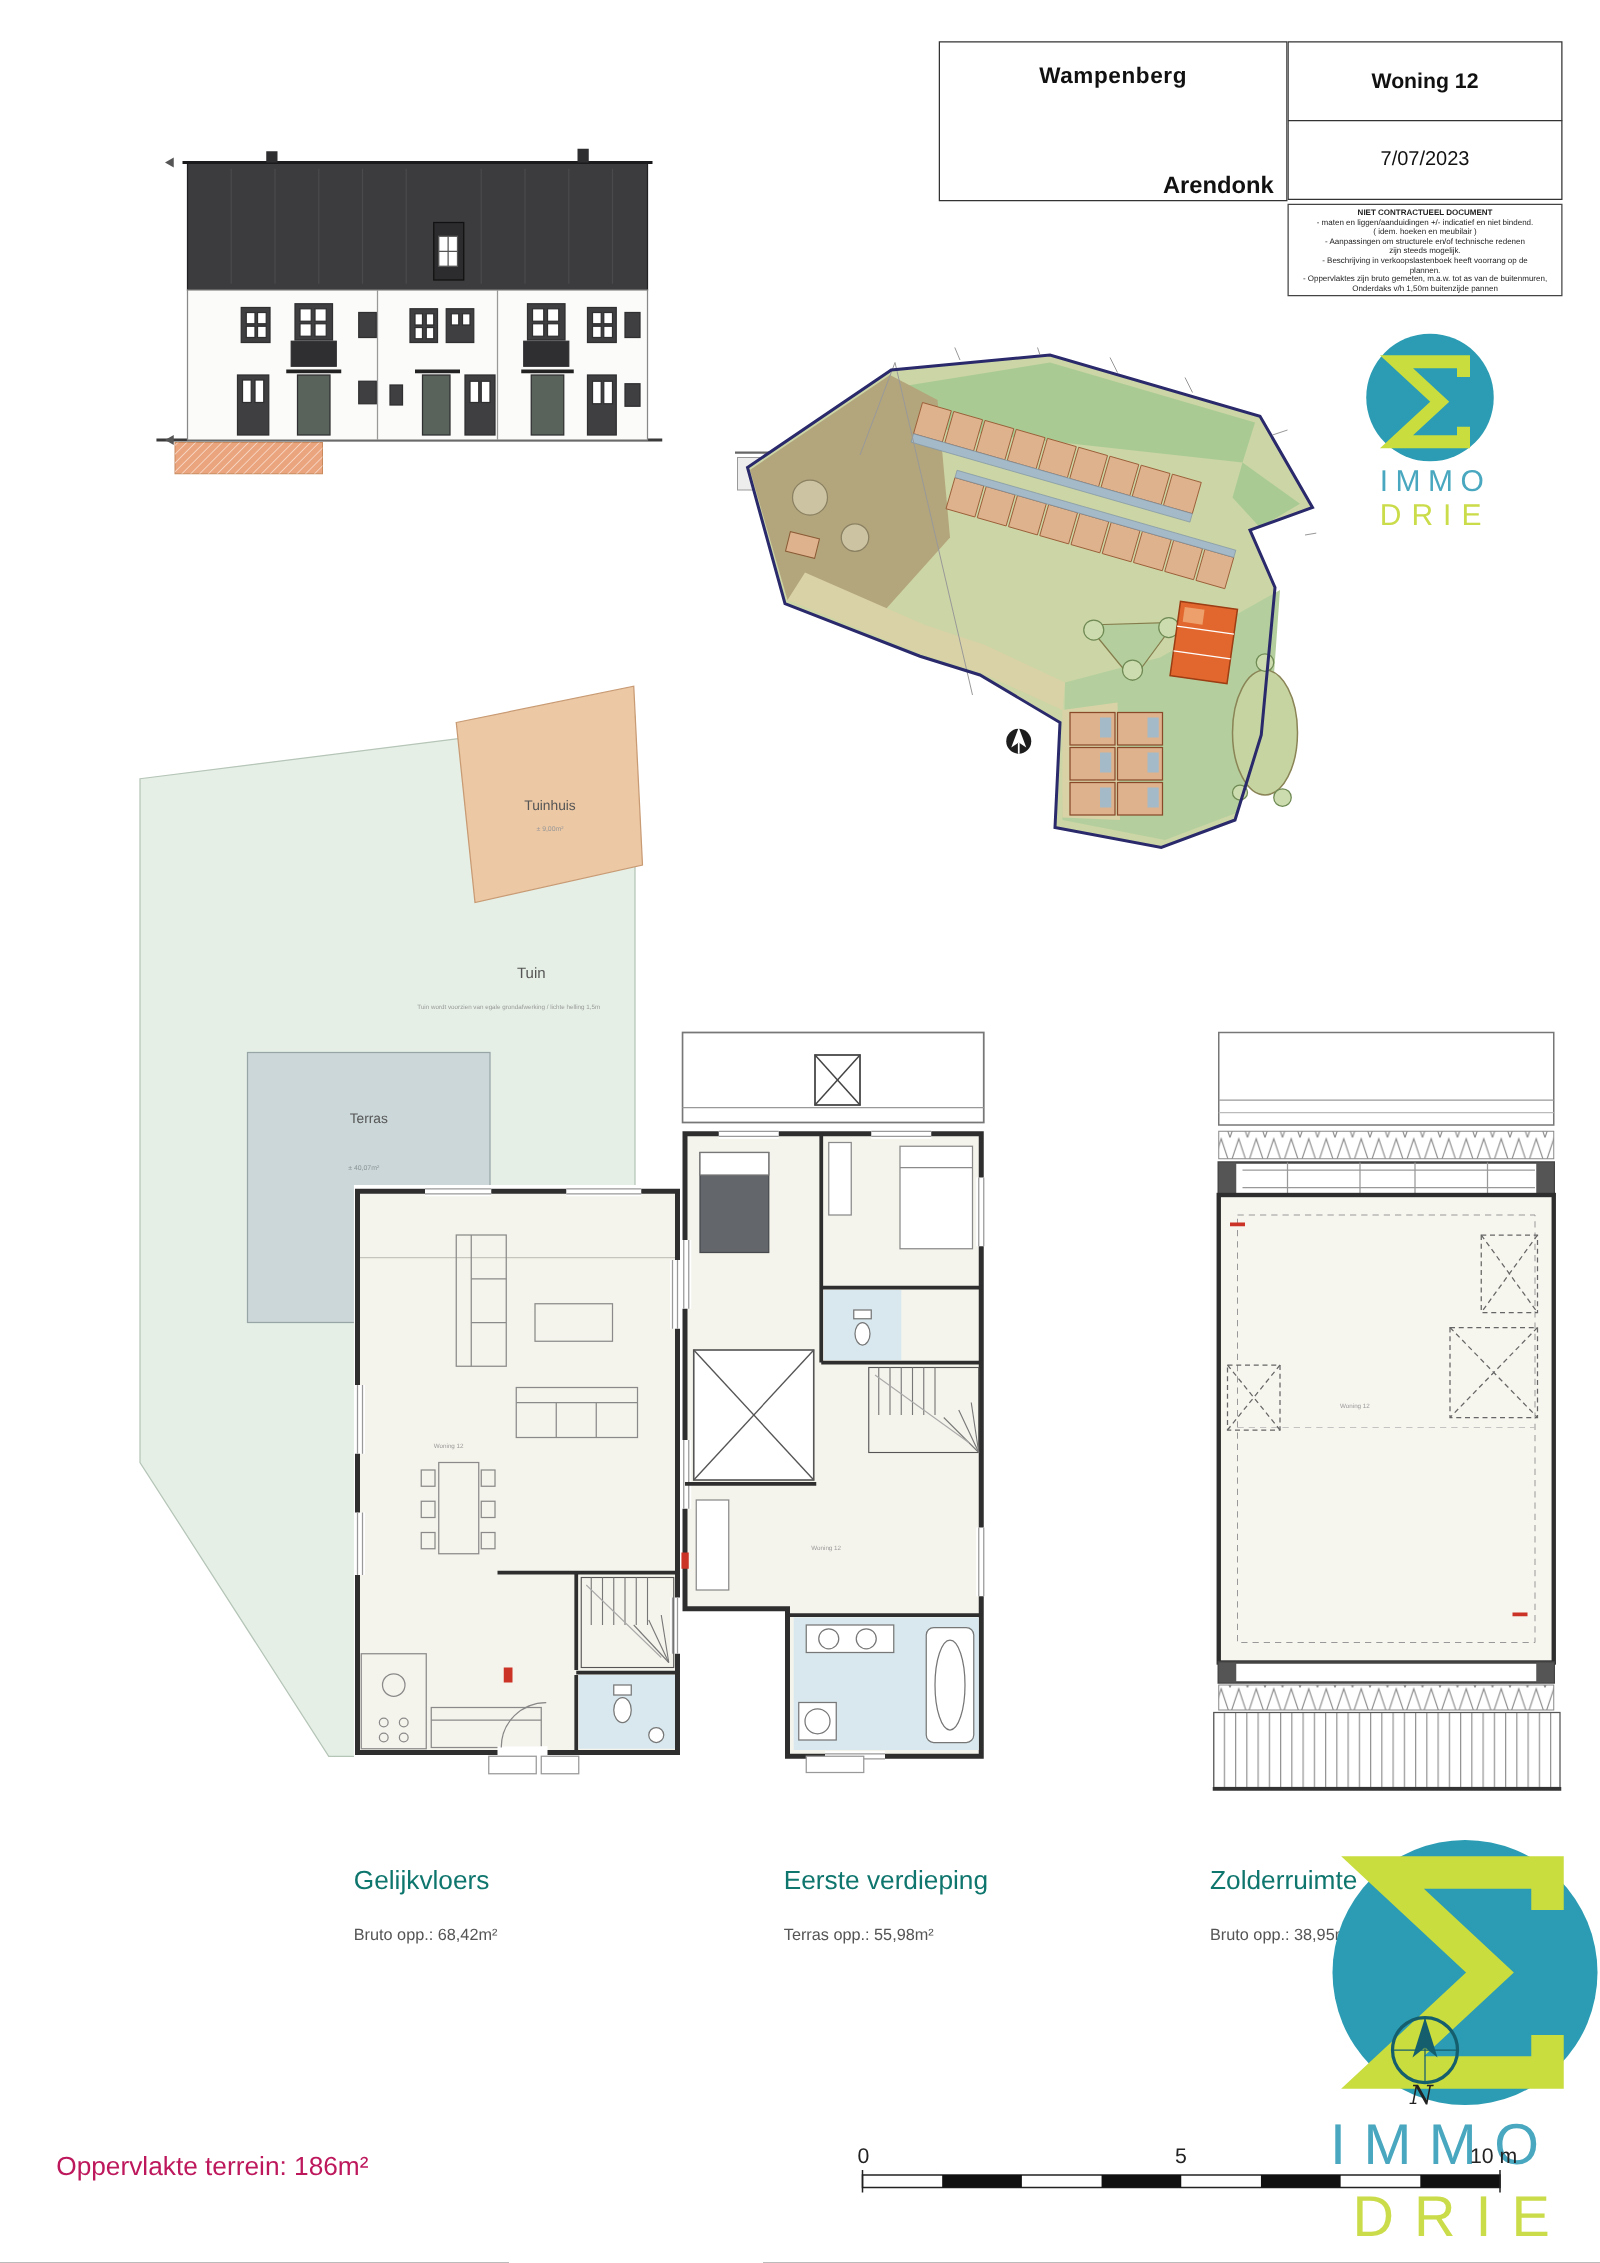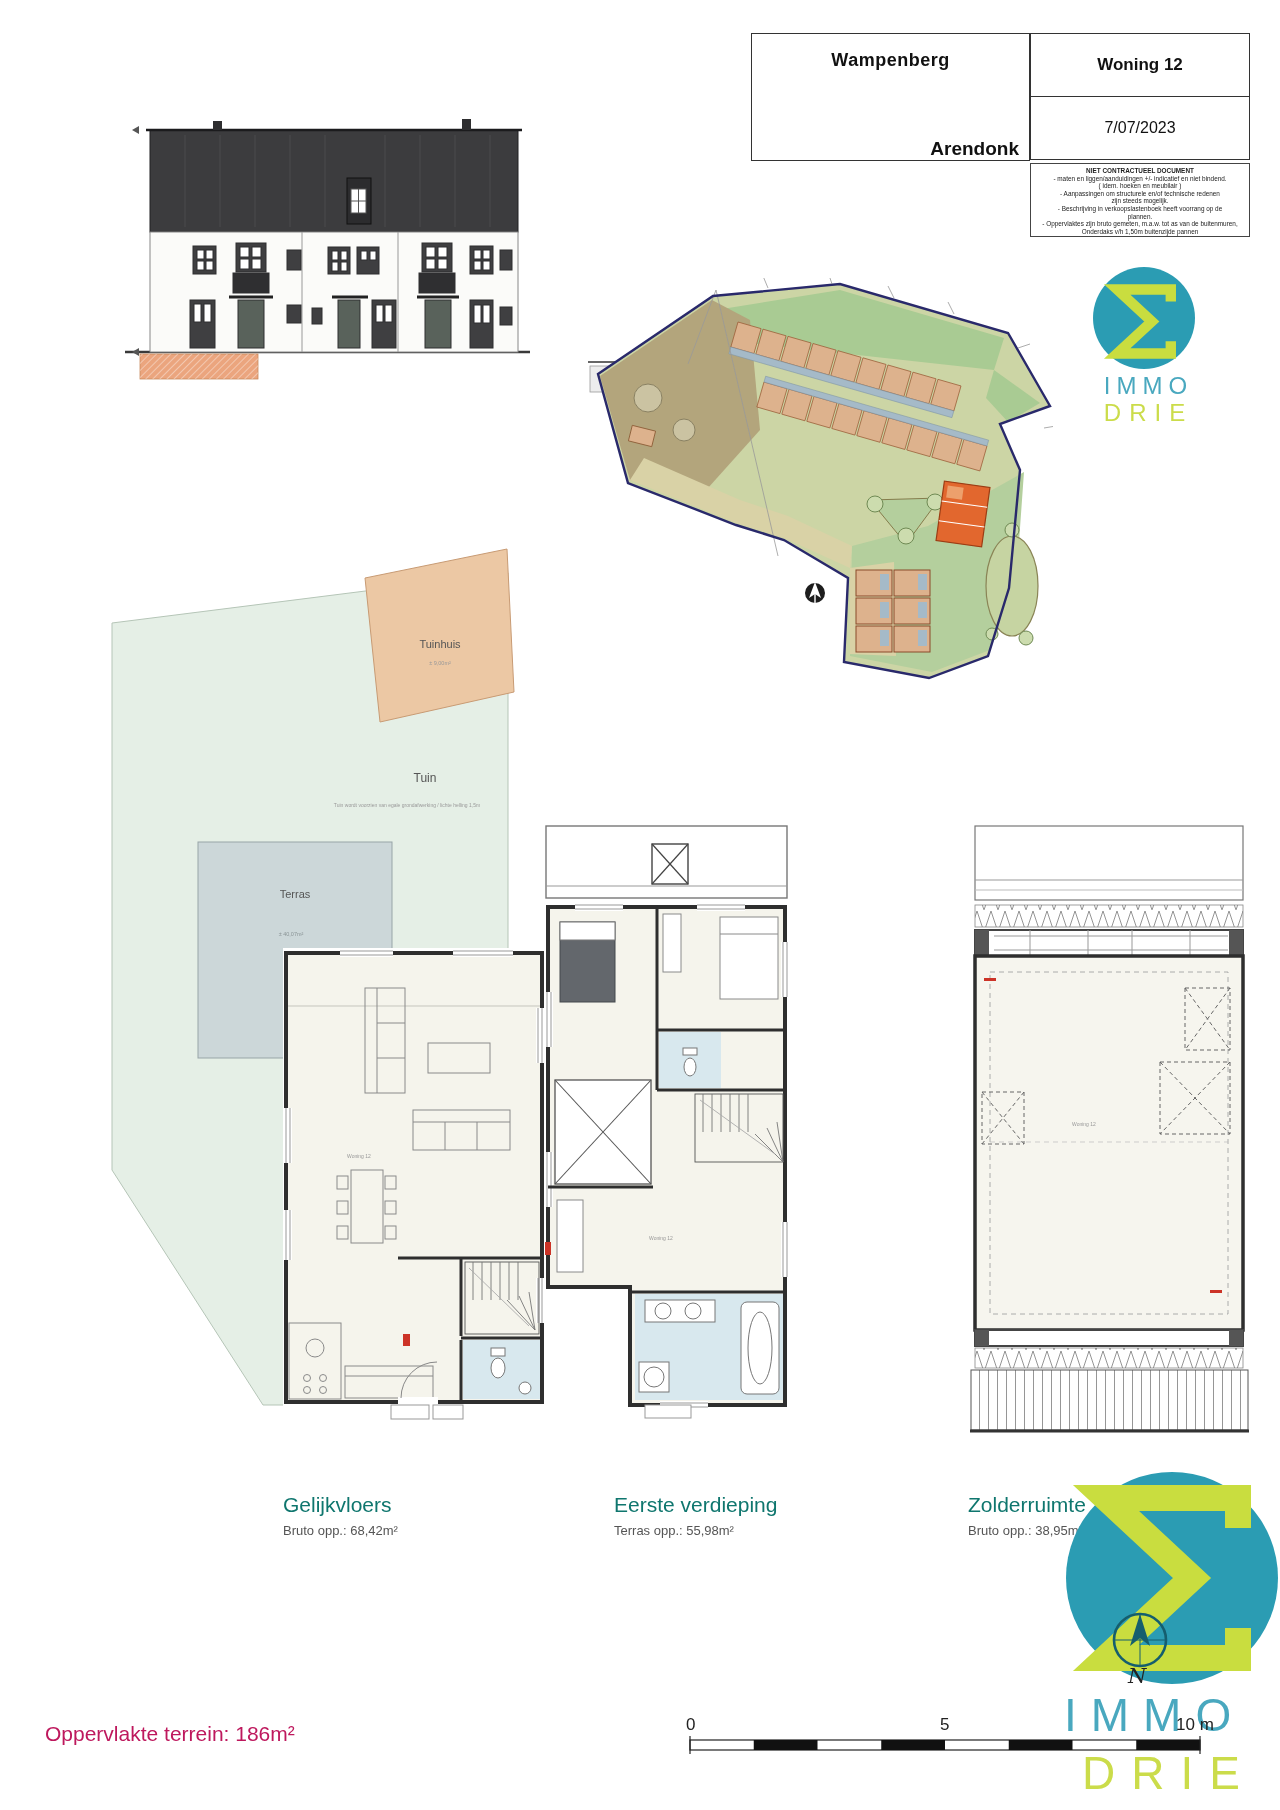--- a/index.html
+++ b/index.html
@@ -7,21 +7,21 @@
         font-family:"Liberation Sans",sans-serif;overflow:hidden;margin:0 auto;}
   .abs{position:absolute;}
   .box{border:1.5px solid #333;background:#fff;box-sizing:border-box;}
   .proj-title{font-size:18px;font-weight:bold;color:#111;text-align:center;padding-top:16px;letter-spacing:.5px;}
   .proj-city{font-size:19px;font-weight:bold;color:#111;text-align:right;padding-right:10px;position:absolute;bottom:0;right:0;left:0;}
   .unit-cell{font-size:17px;font-weight:bold;color:#111;text-align:center;display:flex;align-items:center;justify-content:center;}
   .date-cell{font-size:16px;color:#111;text-align:left;display:flex;align-items:center;justify-content:center;}
   .disc{font-size:6.4px;line-height:7.6px;color:#222;text-align:center;padding:3px 4px;box-sizing:border-box;border:1px solid #444;background:#fff;}
   .disc .t{font-weight:bold;}
   .floor-label{color:#0f766e;font-size:21px;}
-  .floor-area{color:#555;font-size:13px;margin-top:6px;}
+  .floor-area{color:#555;font-size:13px;margin-top:23px;}
   .brand-word-top{color:#49a8bf;letter-spacing:6px;font-size:24px;text-align:center;}
   .brand-word-bot{color:#cbdc4a;letter-spacing:8px;font-size:24px;text-align:center;}
   .big-brand-top{color:#49a8bf;letter-spacing:14px;font-size:46px;}
   .big-brand-bot{color:#cbdc4a;letter-spacing:16px;font-size:46px;}
   .circle{border-radius:50%;background:#2b9cb3;}
   .footer-text{font-size:21px;color:#be185d;}
   .nlabel{font-family:"DejaVu Serif",serif;font-style:italic;font-size:21px;color:#222;}
   svg text{font-family:"Liberation Sans",sans-serif;}
 </style>
 </head>
@@ -510,21 +510,21 @@
     <rect x="5" y="526" width="268" height="20" fill="url(#zz)" stroke="#888" stroke-width="0.8"></rect>
 
     <rect x="1" y="548" width="277" height="60" fill="url(#planks)" stroke="#555" stroke-width="1"></rect>
     <line x1="0" y1="609" x2="279" y2="609" stroke="#333" stroke-width="3"></line>
   </svg>
 
   <div class="abs" style="left:283px;top:1493px;">
     <div class="floor-label">Gelijkvloers</div>
     <div class="floor-area">Bruto opp.: 68,42m²</div>
   </div>
-  <div class="abs" style="left:614px;top:1493px;">
+  <div class="abs" style="left:627px;top:1493px;">
     <div class="floor-label">Eerste verdieping</div>
     <div class="floor-area">Terras opp.: 55,98m²</div>
   </div>
   <div class="abs" style="left:968px;top:1493px;">
     <div class="floor-label">Zolderruimte</div>
     <div class="floor-area">Bruto opp.: 38,95m²</div>
   </div>
 
   <div class="abs" style="left:1040px;top:1462px;width:240px;height:348px;">
     <div class="abs circle" style="left:26px;top:10px;width:212px;height:212px;"></div>

